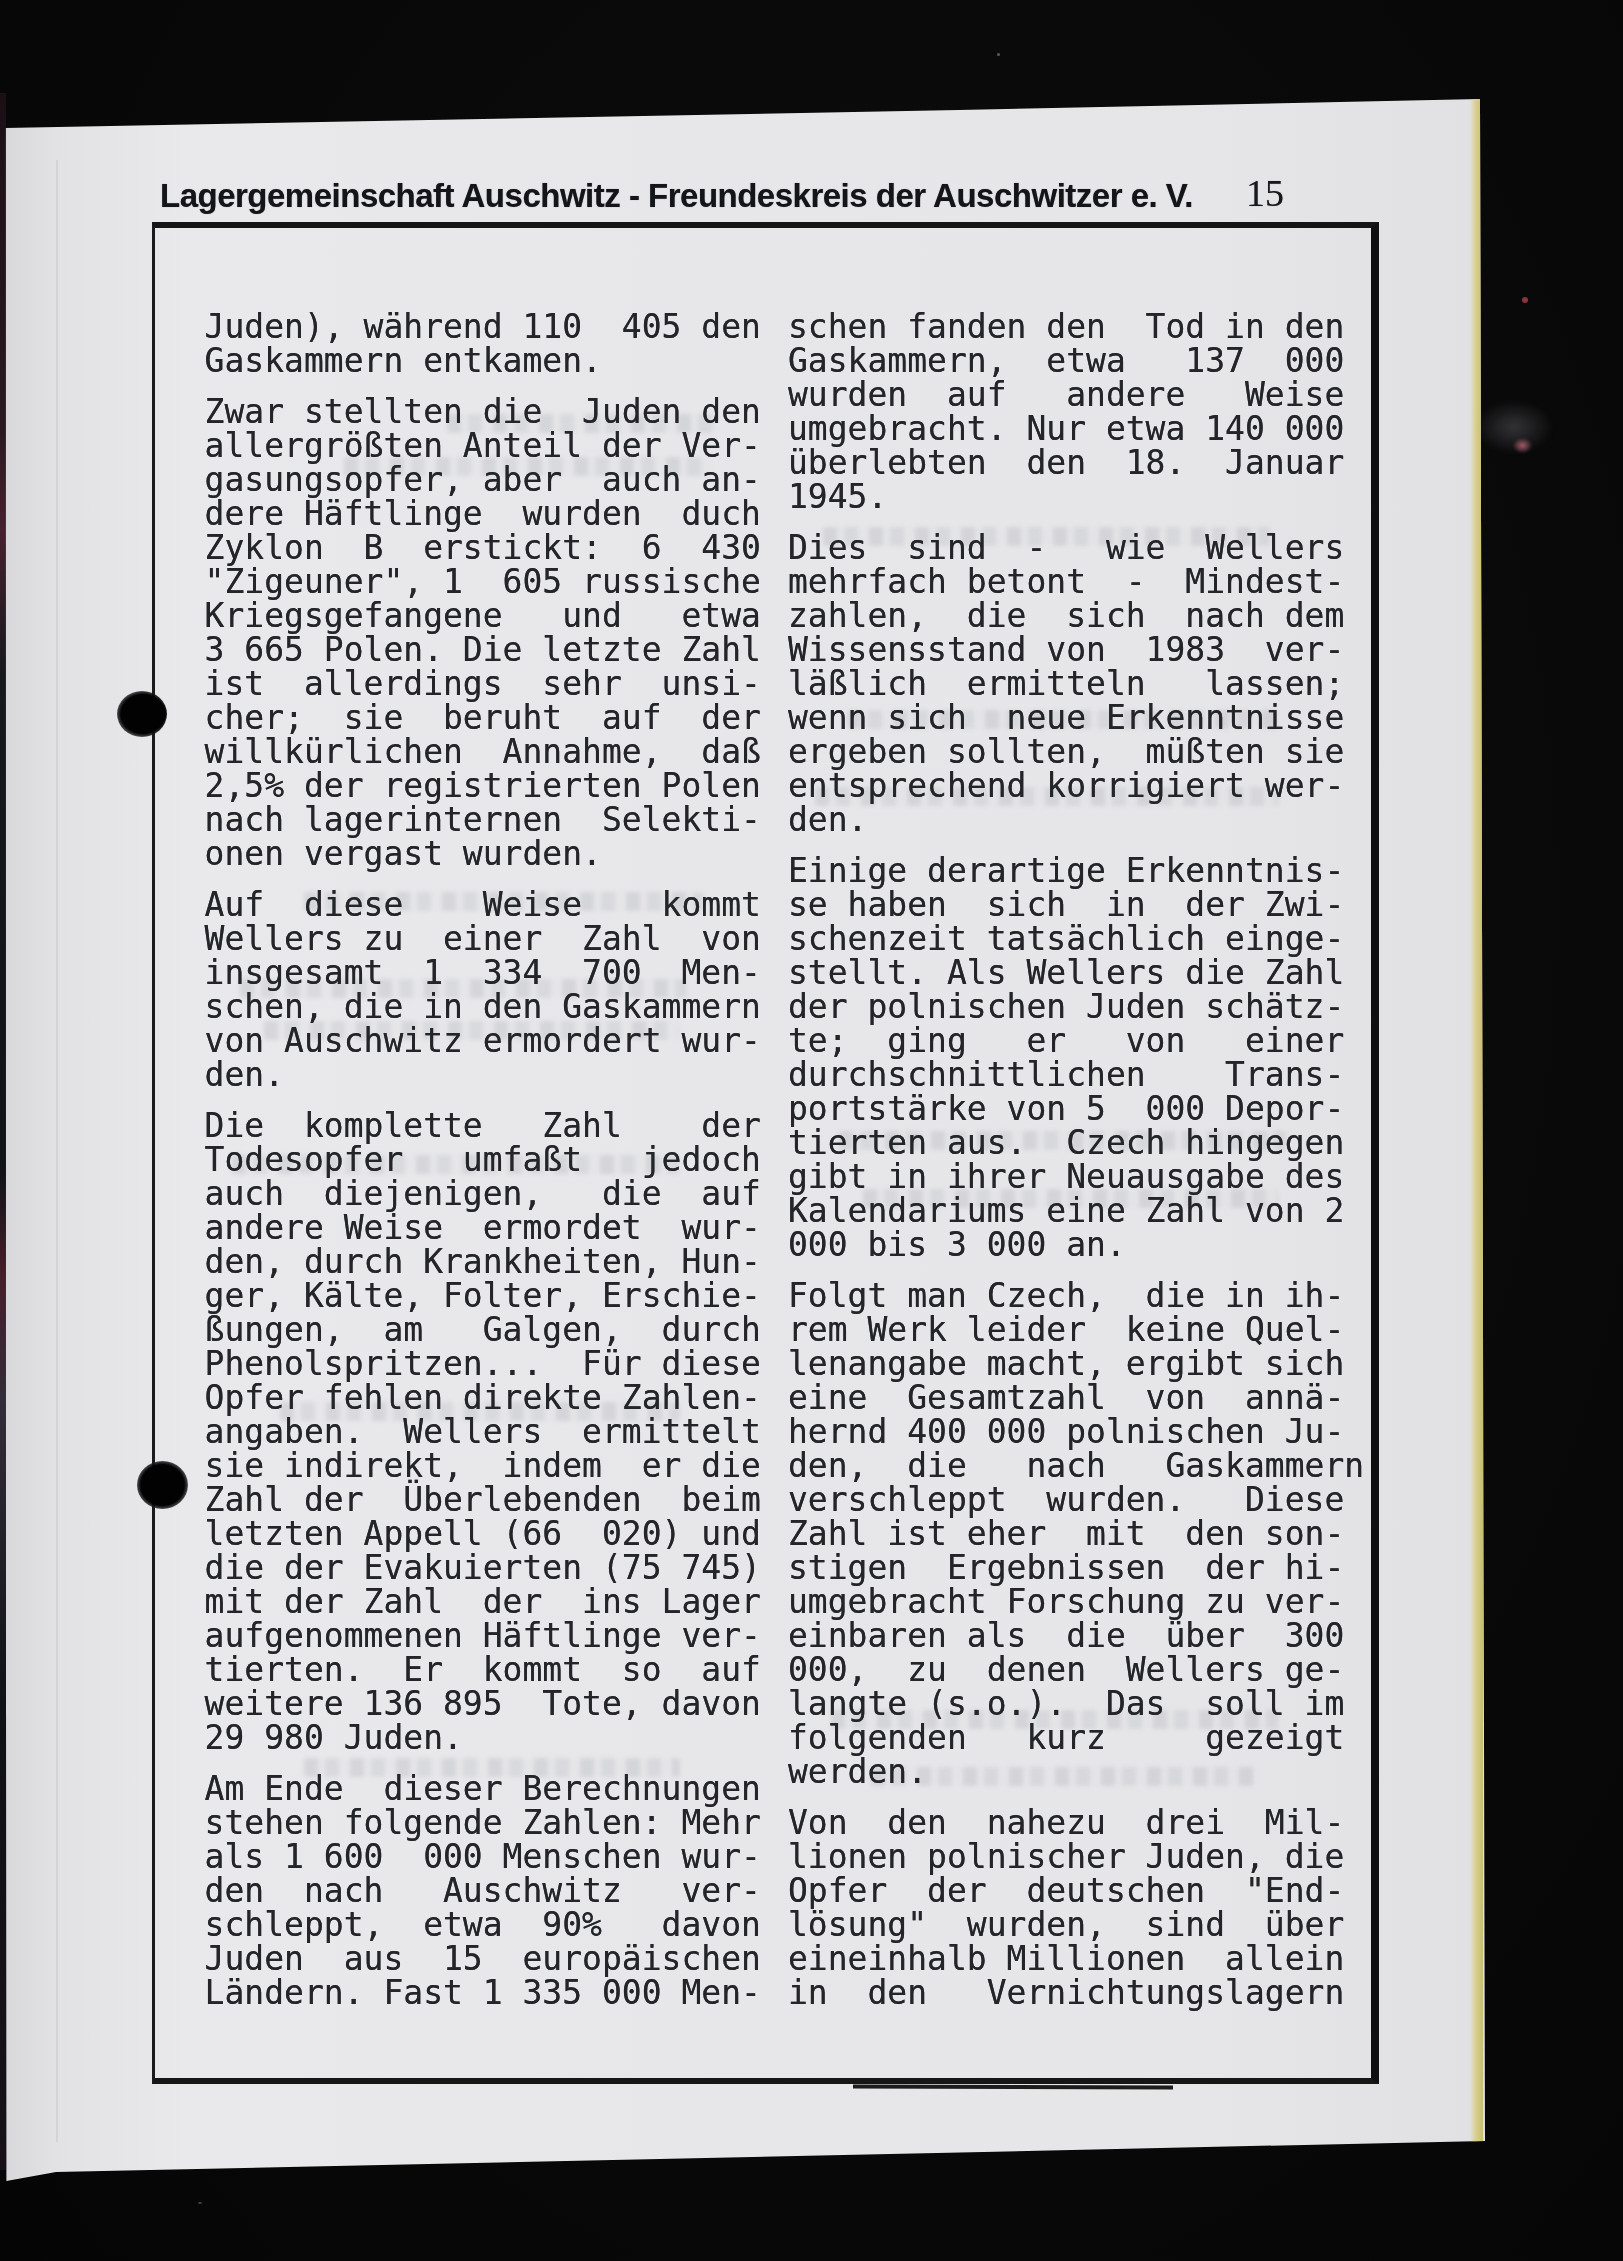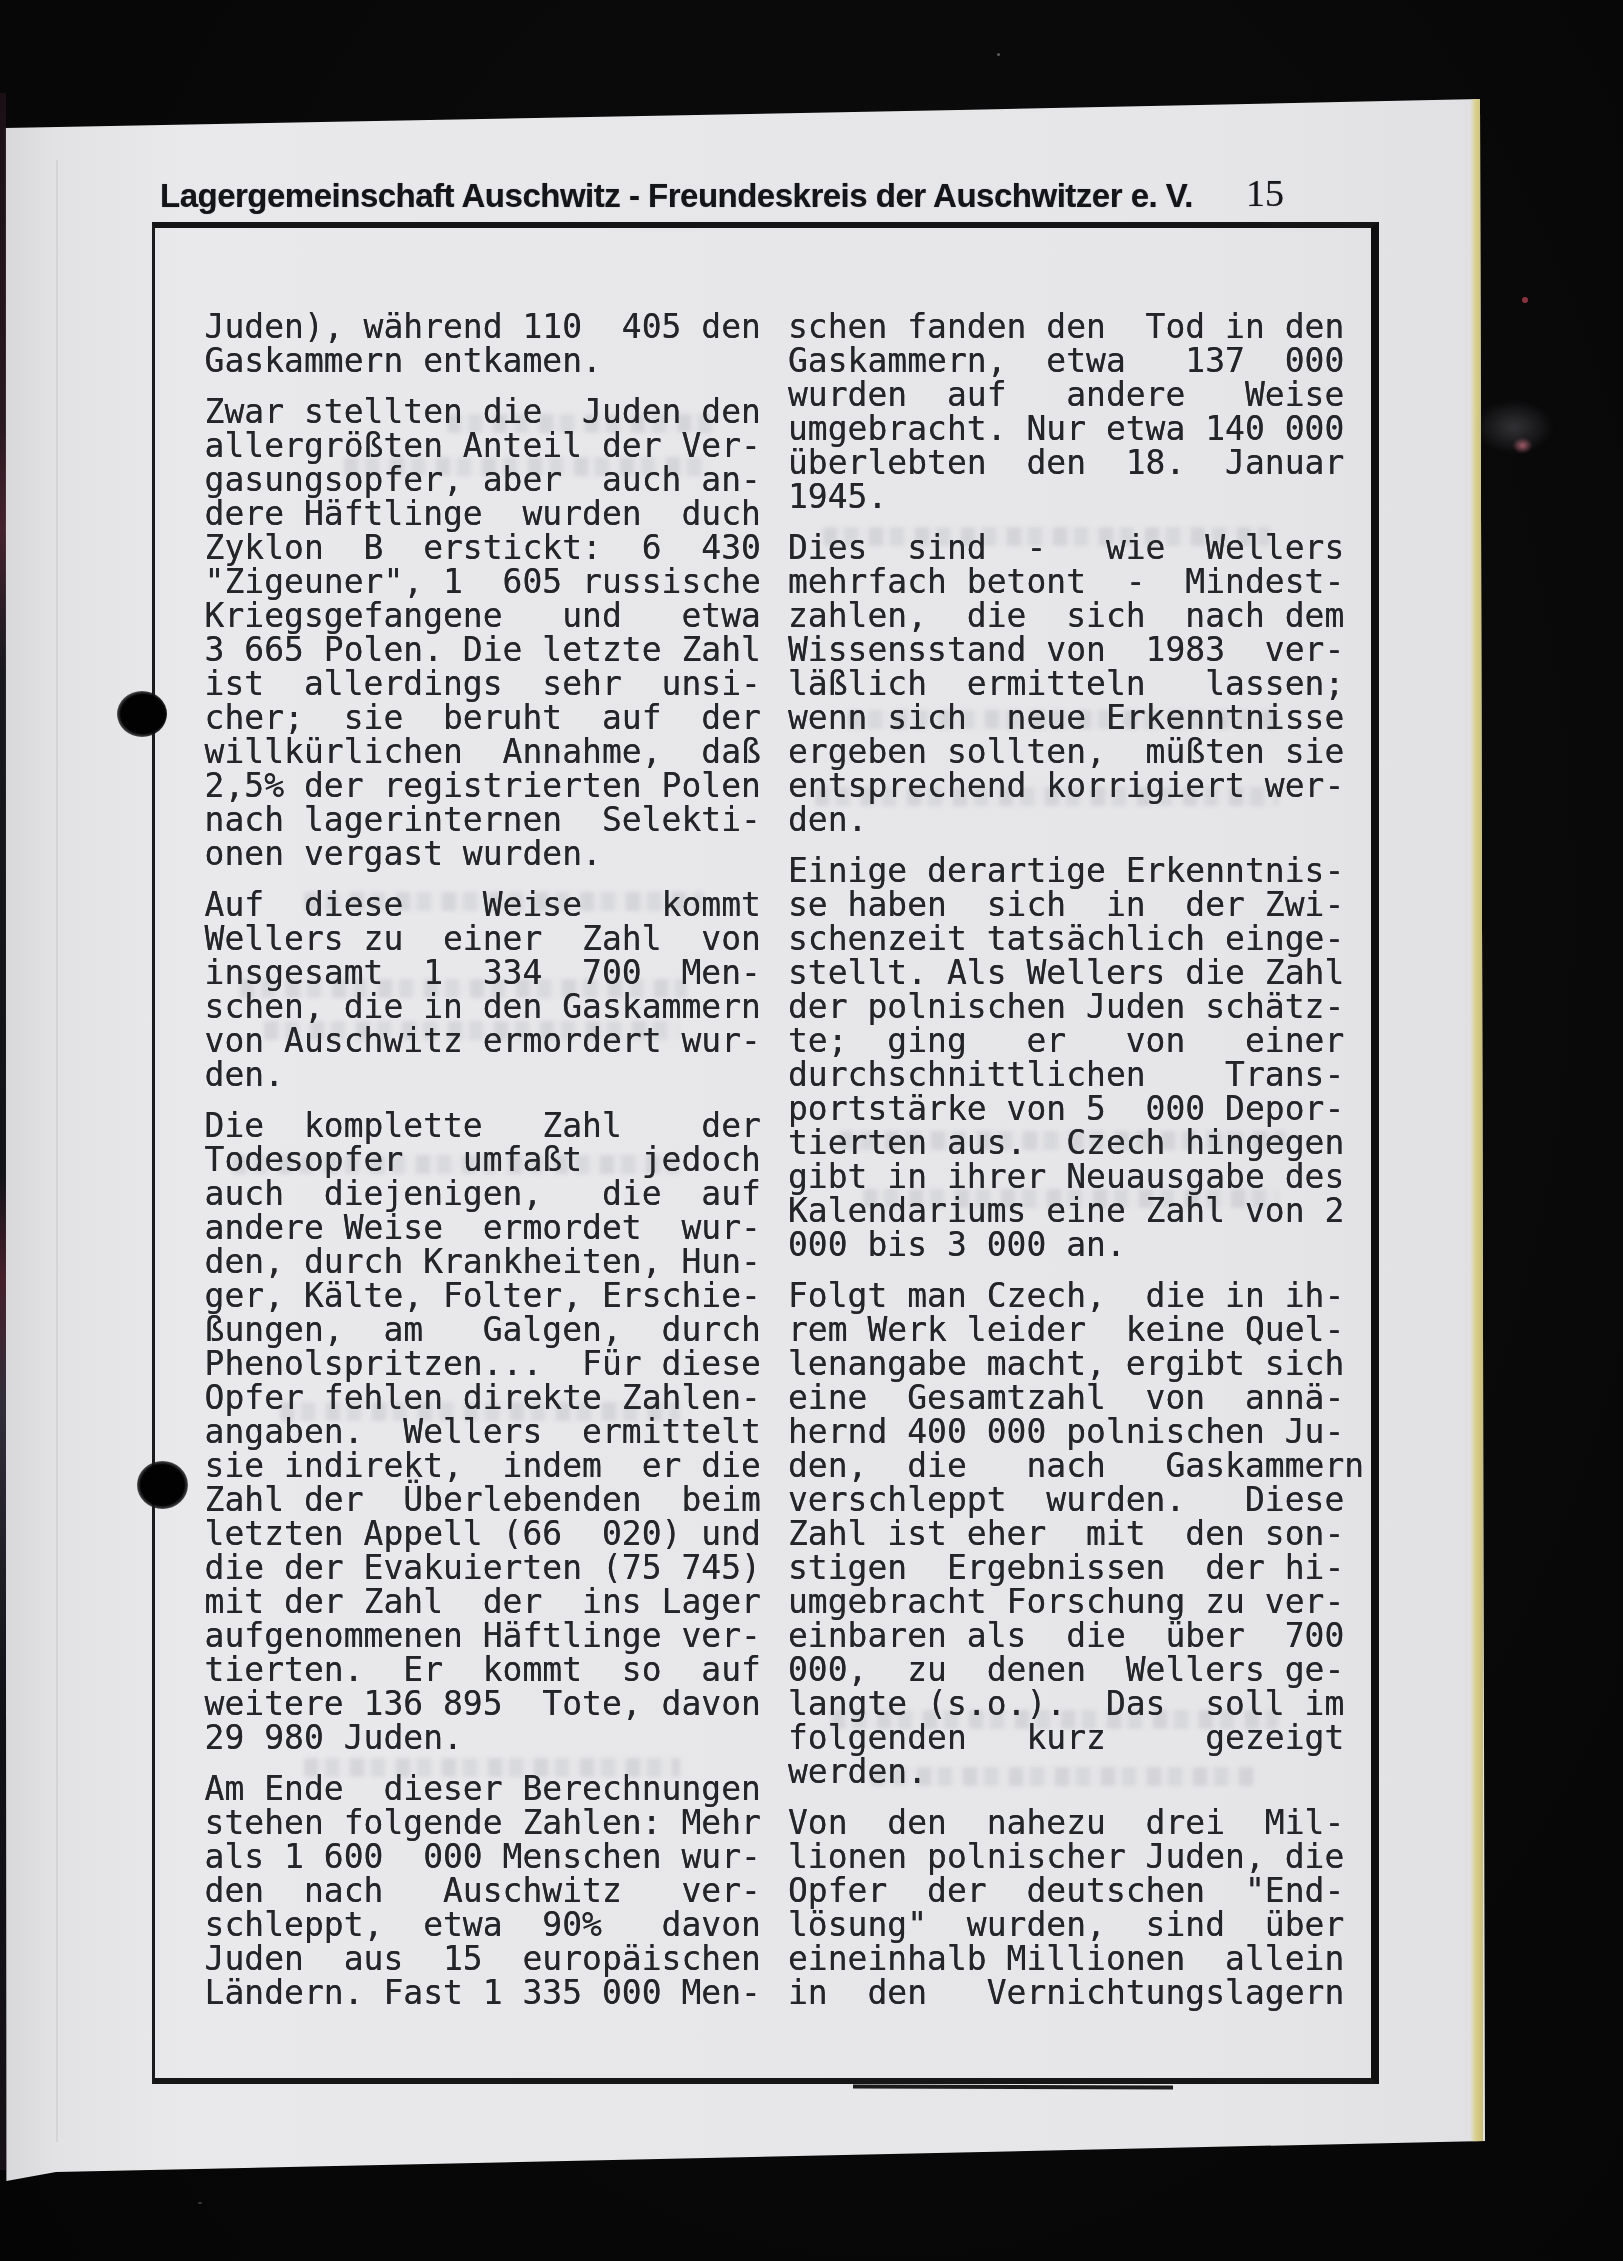--- a/index.html
+++ b/index.html
@@ -219,21 +219,21 @@
             <div class="line">Folgt man Czech,  die in ih-</div>
             <div class="line">rem Werk leider  keine Quel-</div>
             <div class="line">lenangabe macht, ergibt sich</div>
             <div class="line">eine  Gesamtzahl  von  annä-</div>
             <div class="line">hernd 400 000 polnischen Ju-</div>
             <div class="line">den,  die   nach   Gaskammern</div>
             <div class="line">verschleppt  wurden.   Diese</div>
             <div class="line">Zahl ist eher  mit  den son-</div>
             <div class="line">stigen  Ergebnissen  der hi-</div>
             <div class="line">umgebracht Forschung zu ver-</div>
-            <div class="line">einbaren als  die  über  700</div>
+            <div class="line">einbaren als  die  über  300</div>
             <div class="line">000,  zu  denen  Wellers ge-</div>
             <div class="line">langte (s.o.).  Das  soll im</div>
             <div class="line">folgenden   kurz     gezeigt</div>
             <div class="line">werden.</div>
           </div>
           <div class="para">
             <div class="line">Von  den  nahezu  drei  Mil-</div>
             <div class="line">lionen polnischer Juden, die</div>
             <div class="line">Opfer  der  deutschen  "End-</div>
             <div class="line">lösung"  wurden,  sind  über</div>

